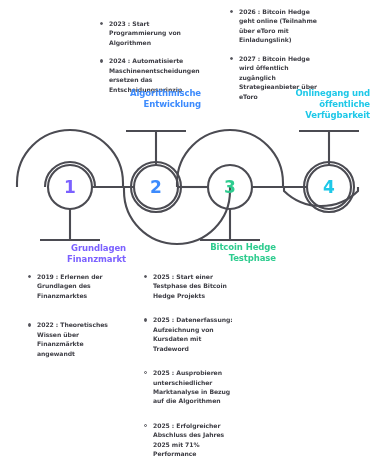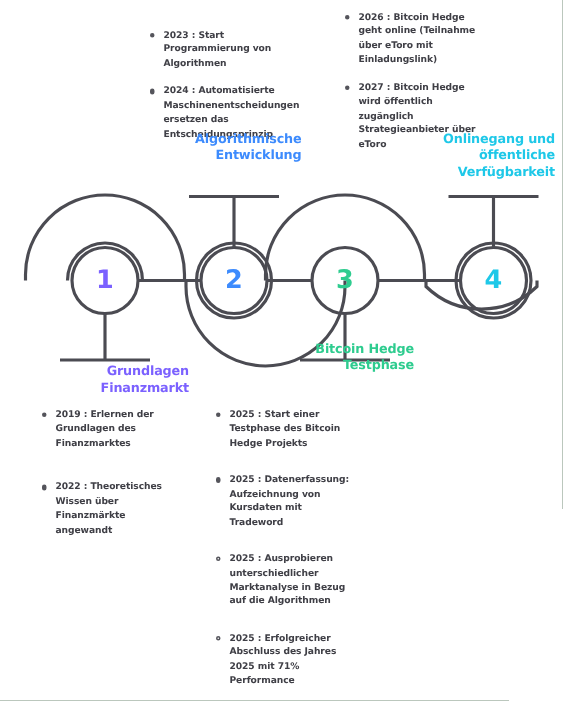--- a/index.html
+++ b/index.html
@@ -155,21 +155,21 @@
     <span class="bullet-item" style="margin-bottom:20px;">
       <span class="dot filled"></span>
       <span>2019 : Erlernen der Grundlagen des Finanzmarktes</span>
     </span>
     <span class="bullet-item">
       <span class="dot filled"></span>
       <span>2022 : Theoretisches Wissen über Finanzmärkte angewandt</span>
     </span>
   </div>
 
-  <div class="phase-title" style="left:188px; top:228px; width:88px; color:#2ecc8f; white-space:pre-line;">Bitcoin Hedge
+  <div class="phase-title" style="left:188px; top:242px; width:88px; color:#2ecc8f; white-space:pre-line;">Bitcoin Hedge
 Testphase</div>
   <div class="bullets" style="left:144px; top:272px; width:92px;">
     <span class="bullet-item" style="margin-bottom:15px;">
       <span class="dot filled"></span>
       <span>2025 : Start einer Testphase des Bitcoin Hedge Projekts</span>
     </span>
     <span class="bullet-item" style="margin-bottom:15px;">
       <span class="dot filled"></span>
       <span>2025 : Datenerfassung: Aufzeichnung von Kursdaten mit Tradeword</span>
     </span>

